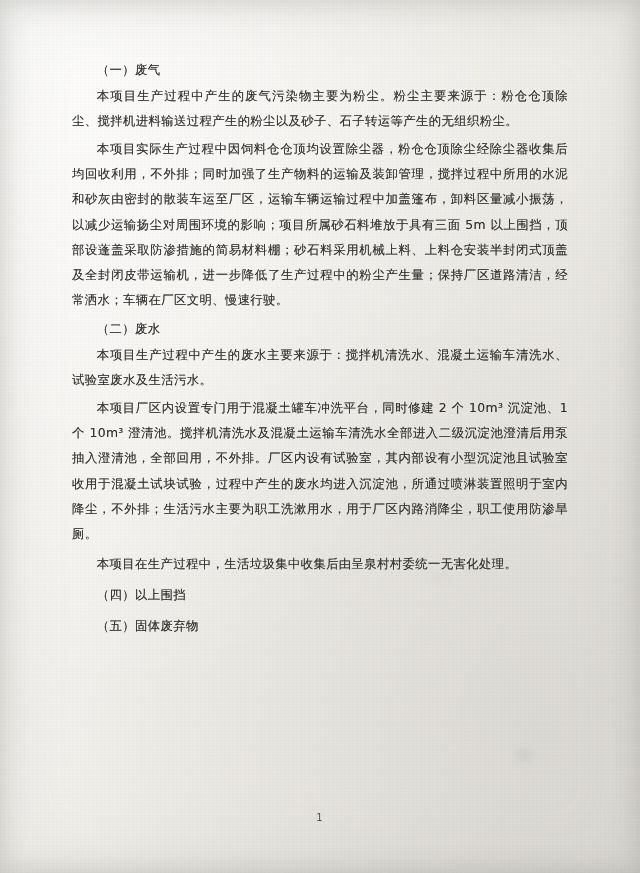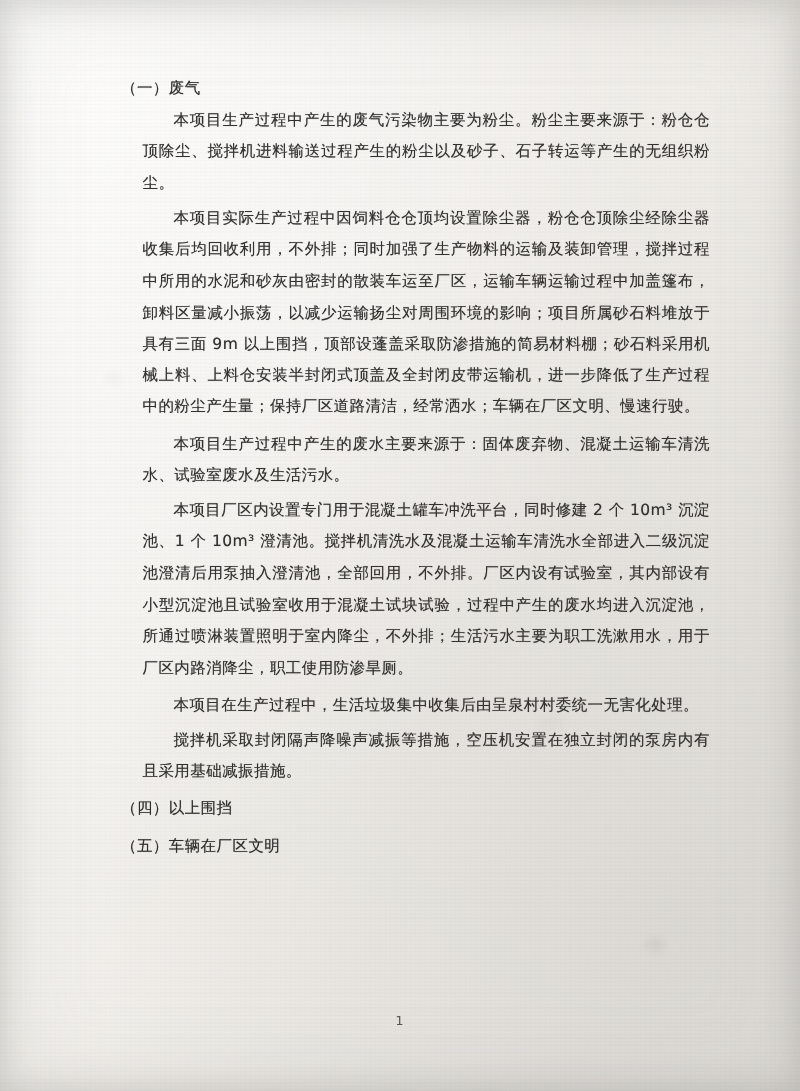--- a/index.html
+++ b/index.html
@@ -62,21 +62,21 @@
     font-family: "DejaVu Sans", sans-serif;
     font-size: 12.4px;
     line-height: 25.1px;
     letter-spacing: 0.35px;
     text-align: justify;
     text-justify: inter-character;
     margin: 0 0 1px 0;
     color: #33322f;
     text-shadow: 0 0 0.6px rgba(60,60,58,0.55);
   }
-  .indent { text-indent: 2em; margin-left: 42px; }
+  .indent { text-indent: 2em; }
   .heading {
     font-family: Liberation Sans, sans-serif;
     font-size: 12.4px;
     line-height: 25.1px;
     letter-spacing: 0.35px;
     text-indent: 2em;
     margin: 0;
     color: #2f2f2d;
     text-shadow: 0 0 0.6px rgba(60,60,58,0.6);
   }
@@ -113,40 +113,40 @@
 
   <div class="smudge s1"></div>
   <div class="smudge s2"></div>
   <div class="smudge s3"></div>
 
   <div id="content">
 
     <p class="heading">（一）废气</p>
     <p class="para indent">本项目生产过程中产生的废气污染物主要为粉尘。粉尘主要来源于：粉仓仓顶除尘、搅拌机进料输送过程产生的粉尘以及砂子、石子转运等产生的无组织粉尘。</p>
     <div class="gap-sm"></div>
-    <p class="para indent">本项目实际生产过程中因饲料仓仓顶均设置除尘器，粉仓仓顶除尘经除尘器收集后均回收利用，不外排；同时加强了生产物料的运输及装卸管理，搅拌过程中所用的水泥和砂灰由密封的散装车运至厂区，运输车辆运输过程中加盖篷布，卸料区量减小振荡，以减少运输扬尘对周围环境的影响；项目所属砂石料堆放于具有三面 9m 以上围挡，顶部设蓬盖采取防渗措施的简易材料棚；砂石料采用机械上料、上料仓安装半封闭式顶盖及全封闭皮带运输机，进一步降低了生产过程中的粉尘产生量；保持厂区道路清洁，经常洒水；车辆在厂区文明、慢速行驶。</p>
+    <p class="para indent">本项目实际生产过程中因饲料仓仓顶均设置除尘器，粉仓仓顶除尘经除尘器收集后均回收利用，不外排；同时加强了生产物料的运输及装卸管理，搅拌过程中所用的水泥和砂灰由密封的散装车运至厂区，运输车辆运输过程中加盖篷布，卸料区量减小振荡，以减少运输扬尘对周围环境的影响；项目所属砂石料堆放于具有三面 5m 以上围挡，顶部设蓬盖采取防渗措施的简易材料棚；砂石料采用机械上料、上料仓安装半封闭式顶盖及全封闭皮带运输机，进一步降低了生产过程中的粉尘产生量；保持厂区道路清洁，经常洒水；车辆在厂区文明、慢速行驶。</p>
 
     <div class="gap"></div>
 
-    <p class="para indent">本项目生产过程中产生的废水主要来源于：固体废弃物、混凝土运输车清洗水、试验室废水及生活污水。</p>
+    <p class="heading">（二）废水</p>
+    <p class="para indent">本项目生产过程中产生的废水主要来源于：搅拌机清洗水、混凝土运输车清洗水、试验室废水及生活污水。</p>
     <div class="gap-sm"></div>
     <p class="para indent">本项目厂区内设置专门用于混凝土罐车冲洗平台，同时修建 2 个 10m³ 沉淀池、1 个 10m³ 澄清池。搅拌机清洗水及混凝土运输车清洗水全部进入二级沉淀池澄清后用泵抽入澄清池，全部回用，不外排。厂区内设有试验室，其内部设有小型沉淀池且试验室收用于混凝土试块试验，过程中产生的废水均进入沉淀池，所通过喷淋装置照明于室内降尘，不外排；生活污水主要为职工洗漱用水，用于厂区内路消降尘，职工使用防渗旱厕。</p>
 
     <div class="gap"></div>
 
     <p class="para indent">本项目在生产过程中，生活垃圾集中收集后由呈泉村村委统一无害化处理。</p>
     <div class="gap-sm"></div>
-    <p class="para indent">搅拌机采取封闭隔声降噪声减振等措施，空压机安置在独立封闭的泵房内有且采用基础减振措施。</p>
 
     <div class="gap"></div>
 
     <p class="heading">（四）以上围挡</p>
     <div class="gap-sm"></div>
 
     <div class="gap"></div>
 
-    <p class="heading">（五）车辆在厂区文明</p>
+    <p class="heading">（五）固体废弃物</p>
 
   </div>
 
   <div id="page-number">1</div>
 
 </div>
 
 </body></html>

